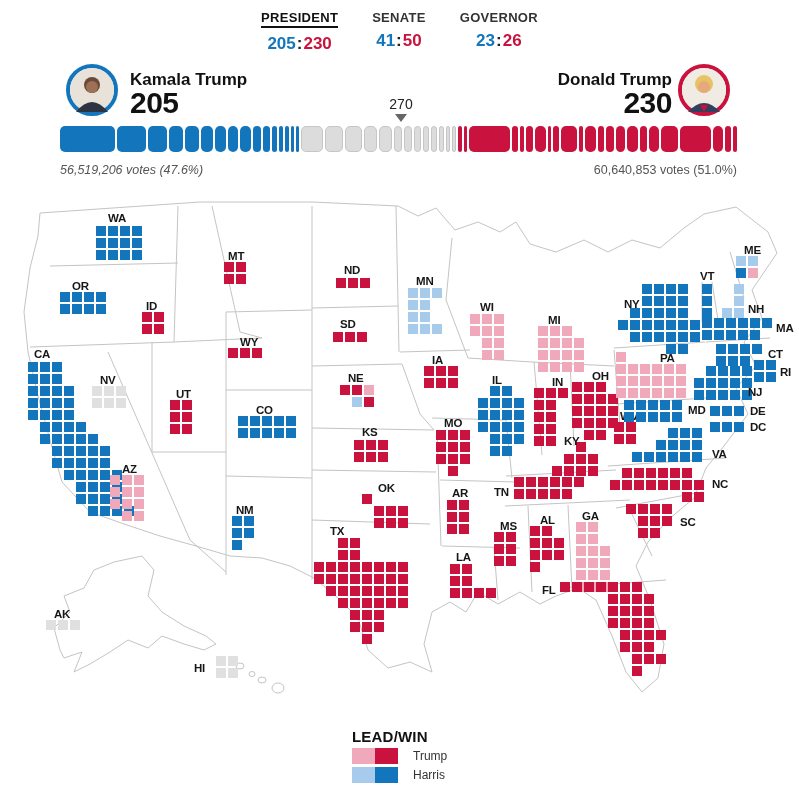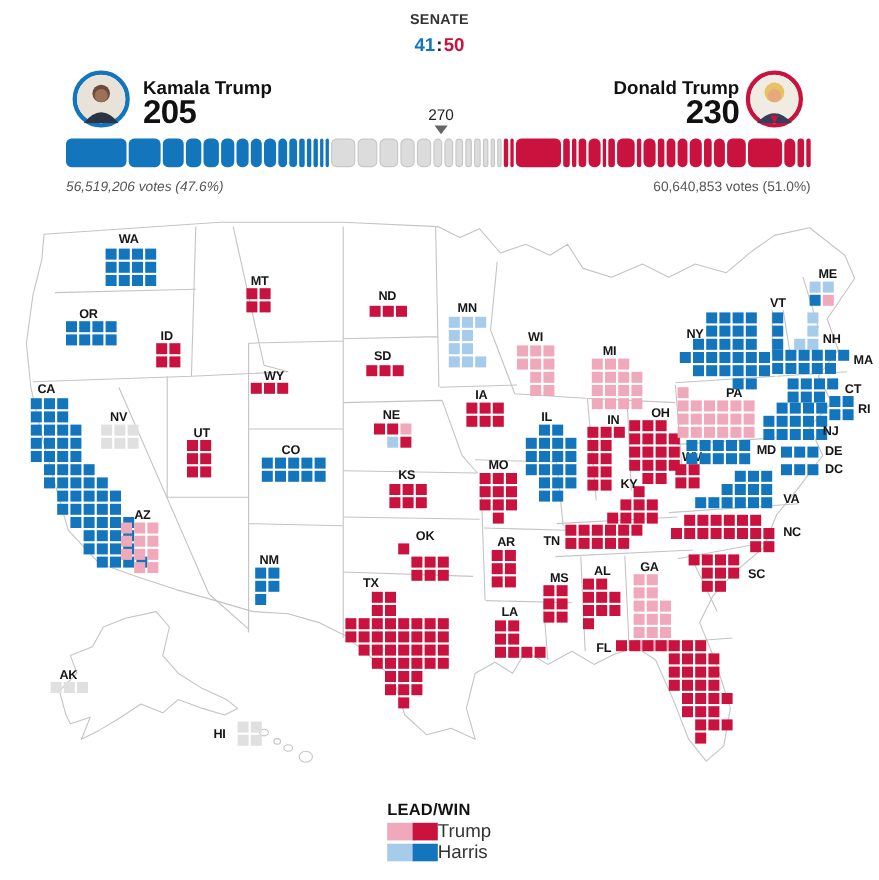--- a/index.html
+++ b/index.html
@@ -36,31 +36,39 @@
   #map-outline{position:absolute;left:0;top:0;width:799px;height:800px;}
   .state{position:absolute;}
   .sq{position:absolute;width:10px;height:10px;}
   .state-label{position:absolute;font-size:11.5px;font-weight:700;color:#161616;letter-spacing:-.2px;white-space:nowrap;}
 
   
   #legend{position:absolute;left:352px;top:728px;}
   .legend-title{font-size:15px;font-weight:700;color:#111;letter-spacing:.2px;}
   .legend-row{display:flex;align-items:center;margin-top:3px;height:16px;}
   .swatch{width:23px;height:16px;display:inline-block;}
-  .legend-label{font-size:17px;color:#333;margin-left:0;}
+  .legend-label{font-size:12px;color:#333;margin-left:15px;}
 </style>
 </head>
 <body>
 
 <div id="page">
 
   <div class="tabs">
+    <div class="tab active">
+      <div class="tab-label">PRESIDENT</div>
+      <div class="tab-nums"><span class="num-dem">205</span><span class="num-sep">:</span><span class="num-gop">230</span></div>
+    </div>
     <div class="tab">
       <div class="tab-label">SENATE</div>
       <div class="tab-nums"><span class="num-dem">41</span><span class="num-sep">:</span><span class="num-gop">50</span></div>
+    </div>
+    <div class="tab">
+      <div class="tab-label">GOVERNOR</div>
+      <div class="tab-nums"><span class="num-dem">23</span><span class="num-sep">:</span><span class="num-gop">26</span></div>
     </div>
   </div>
 
   <div class="avatar" style="left:66px;top:64px;">
     <span class="ring" style="border:4px solid #1375bc;"></span>
     <svg viewBox="0 0 44 44">
         <circle cx="22" cy="22" r="22" fill="#e9e2d8"></circle>
         <circle cx="22" cy="17" r="8" fill="#6b4a3a"></circle>
         <path d="M6 44 Q22 24 38 44 Z" fill="#2b3440"></path>
         <circle cx="22" cy="19" r="6" fill="#9c7156"></circle>

